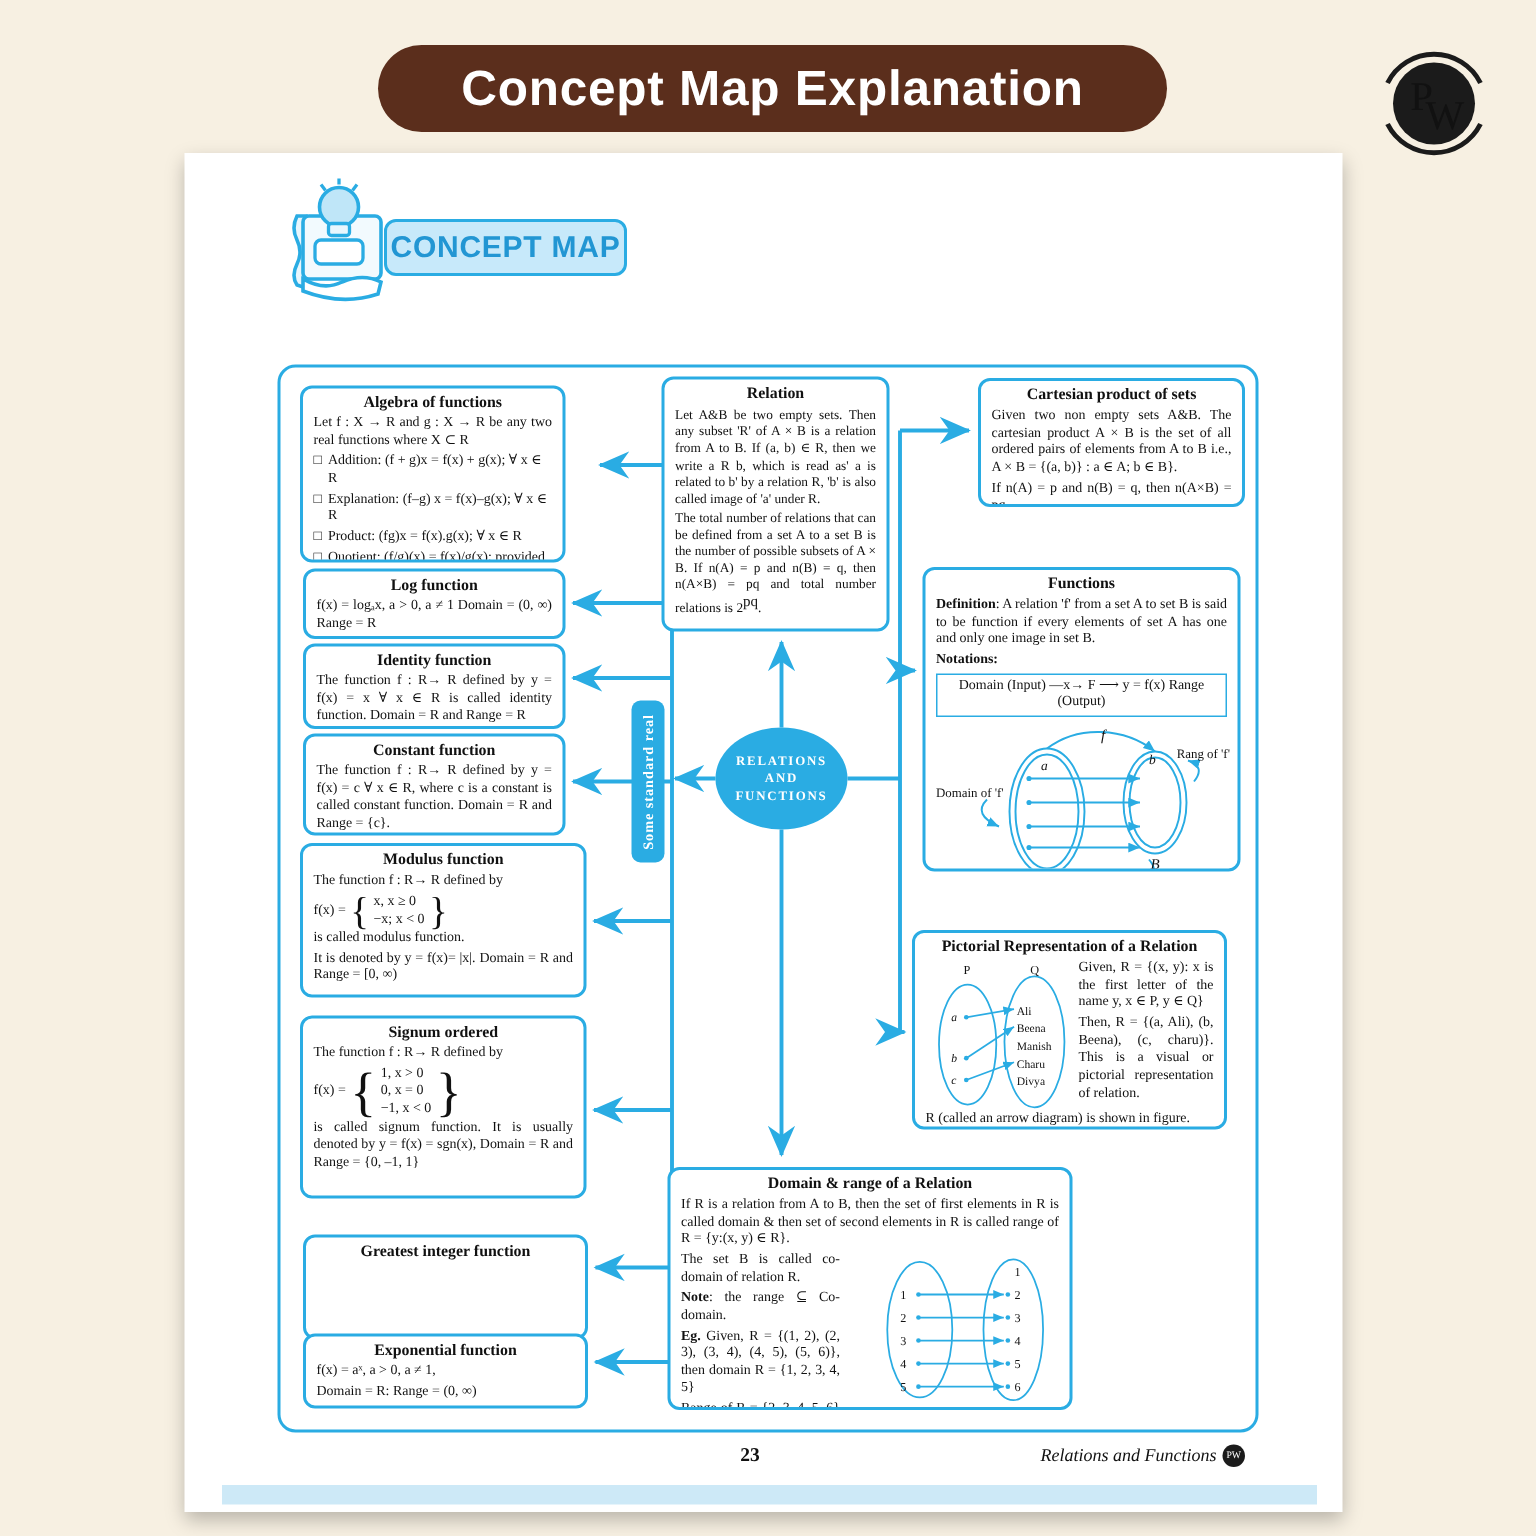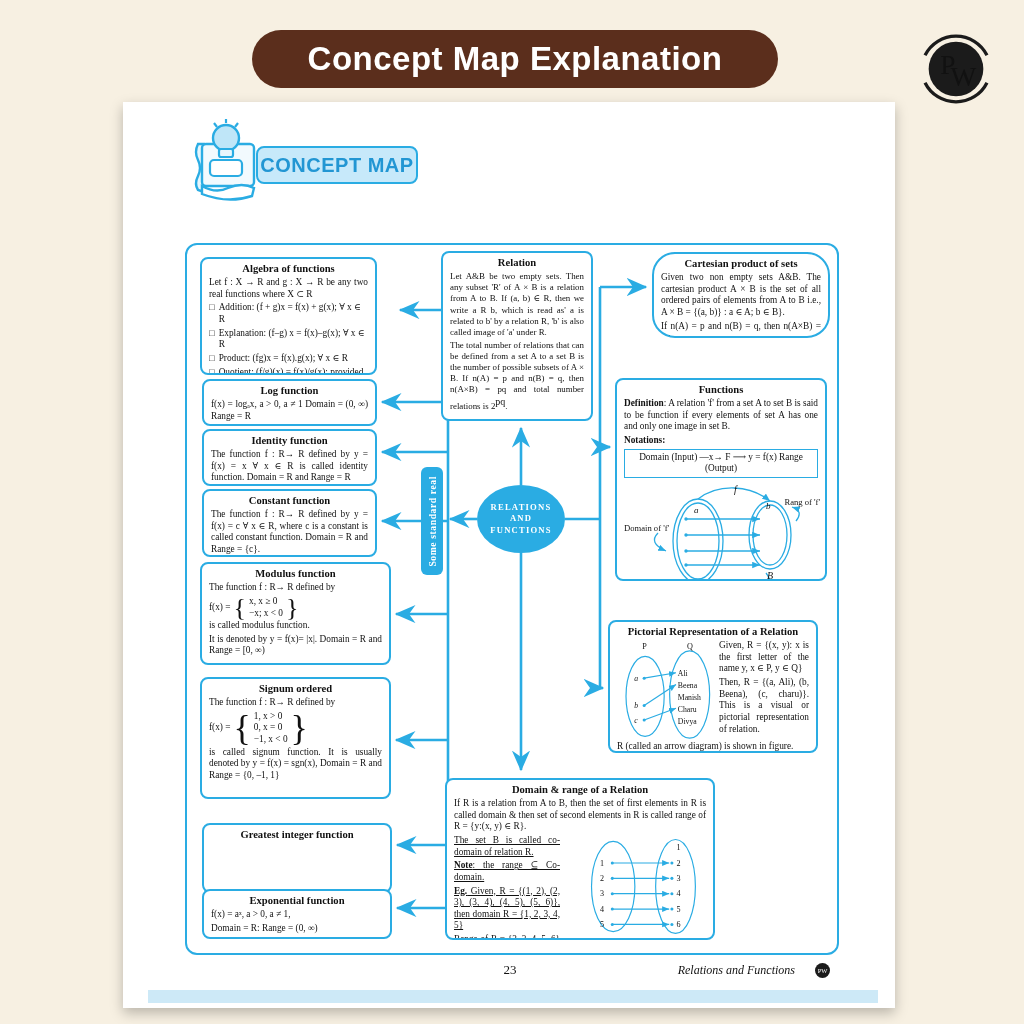--- a/index.html
+++ b/index.html
@@ -42,23 +42,23 @@
   .notation{border:1.5px solid #2aace3;margin:2px 0 3px;padding:2px 3px;text-align:center;font-size:9.3px;}
   
   .cellipse{position:absolute;left:477px;top:485px;width:88px;height:68px;background:#2aace3;border-radius:50%;
             display:flex;flex-direction:column;align-items:center;justify-content:center;z-index:3;
             color:#fff;font-weight:bold;font-size:8.6px;letter-spacing:1.2px;line-height:1.35;}
   .vbar{position:absolute;left:421px;top:467px;width:22px;height:108px;background:#2aace3;border-radius:6px;
         z-index:3;display:flex;align-items:center;justify-content:center;}
   .vbar span{writing-mode:vertical-rl;transform:rotate(180deg);color:#fff;font-weight:bold;
              font-size:9.6px;letter-spacing:.6px;}
   
-  .pageno{position:absolute;left:470px;top:962px;width:80px;text-align:center;font-size:13px;z-index:2;}
+  .pageno{position:absolute;left:460px;top:962px;width:80px;text-align:center;font-size:13px;z-index:2;font-weight:bold;}
   .chapterfoot{position:absolute;left:640px;top:963px;width:190px;text-align:right;font-size:12px;
-               font-style:italic;z-index:2;display:flex;align-items:center;justify-content:flex-end;gap:20px;}
+               font-style:italic;z-index:2;display:flex;align-items:center;justify-content:flex-end;gap:4px;}
   .minipw{display:inline-block;width:15px;height:15px;border-radius:50%;background:#1b1b1b;color:#fff;
           font-style:normal;font-size:6.5px;line-height:15px;text-align:center;font-family:"Liberation Serif",serif;}
   svg text{font-family:"Liberation Serif","DejaVu Serif",serif;fill:#111;}
   .sup{vertical-align:super;font-size:10px;}
   .bold{font-weight:bold;}
 </style>
 </head>
 <body>
 
 <div class="stage">
@@ -195,21 +195,21 @@
     <p style="text-align:left">f(x) = aˣ, a &gt; 0, a ≠ 1,</p>
     <p style="text-align:left">Domain = R: Range = (0, ∞)</p>
   </div>
 
   <div class="box" style="left:441px;top:251px;width:152px;height:170px;font-size:8.9px;">
     <h3>Relation</h3>
     <p>Let A&amp;B be two empty sets. Then any subset 'R' of A × B is a relation from A to B. If (a, b) ∈ R, then we write a R b, which is read as' a is related to b' by a relation R, 'b' is also called image of 'a' under R.</p>
     <p><span>The total number of relations that can be defined from a set A to a set B is the number of possible subsets of A × B. If n(A) = p and n(B) = q, then n(A×B) = pq and total number relations is 2</span><span class="sup">pq</span><span>.</span></p>
   </div>
 
-  <div class="box" style="left:652px;top:252px;width:178px;height:86px;border-radius:23px;">
+  <div class="box" style="left:652px;top:252px;width:178px;height:86px;">
     <h3>Cartesian product of sets</h3>
     <p>Given two non empty sets A&amp;B. The cartesian product A × B is the set of all ordered pairs of elements from A to B i.e., A × B = {(a, b)} : a ∈ A; b ∈ B}.</p>
     <p>If n(A) = p and n(B) = q, then n(A×B) = pq</p>
   </div>
 
   <div class="box" style="left:615px;top:378px;width:212px;height:203px;">
     <h3>Functions</h3>
     <p><span class="bold">Definition</span><span>: A relation 'f' from a set A to set B is said to be function if every elements of set A has one and only one image in set B.</span></p>
     <p class="bold" style="text-align:left">Notations:</p>
     <div class="notation">Domain (Input) —x→ F ⟶ y = f(x) Range (Output)</div>
@@ -286,21 +286,21 @@
         <p>Given, R = {(x, y): x is the first letter of the name y, x ∈ P, y ∈ Q}</p>
         <p>Then, R = {(a, Ali), (b, Beena), (c, charu)}. This is a visual or pictorial representation of relation.</p>
       </div>
     </div>
     <p style="text-align:left;margin-top:1px">R (called an arrow diagram) is shown in figure.</p>
   </div>
 
   <div class="box" style="left:445px;top:778px;width:270px;height:162px;">
     <h3>Domain &amp; range of a Relation</h3>
     <p>If R is a relation from A to B, then the set of first elements in R is called domain &amp; then set of second elements in R is called range of R = {y:(x, y) ∈ R}.</p>
-    <div style="display:flex;gap:20px;text-decoration:underline;">
+    <div style="display:flex;gap:20px;">
       <div style="flex:1">
         <p>The set B is called co-domain of relation R.</p>
         <p><span class="bold">Note</span><span>: the range ⊆ Co-domain.</span></p>
         <p><span class="bold">Eg.</span><span> Given, R = {(1, 2), (2, 3), (3, 4), (4, 5), (5, 6)}, then domain R = {1, 2, 3, 4, 5}</span></p>
         <p>Range of R = {2, 3, 4, 5, 6} and co-domain of R = {1, 2, 3, 4, 5, 6}.</p>
       </div>
       <svg width="126" height="112" viewBox="0 0 126 124" style="flex:0 0 auto">
         <defs>
           <marker id="arrD" markerWidth="7" markerHeight="6" refX="6" refY="2.5" orient="auto">
             <path d="M0,0 L6,2.5 L0,5 Z" fill="#2aace3"></path>

